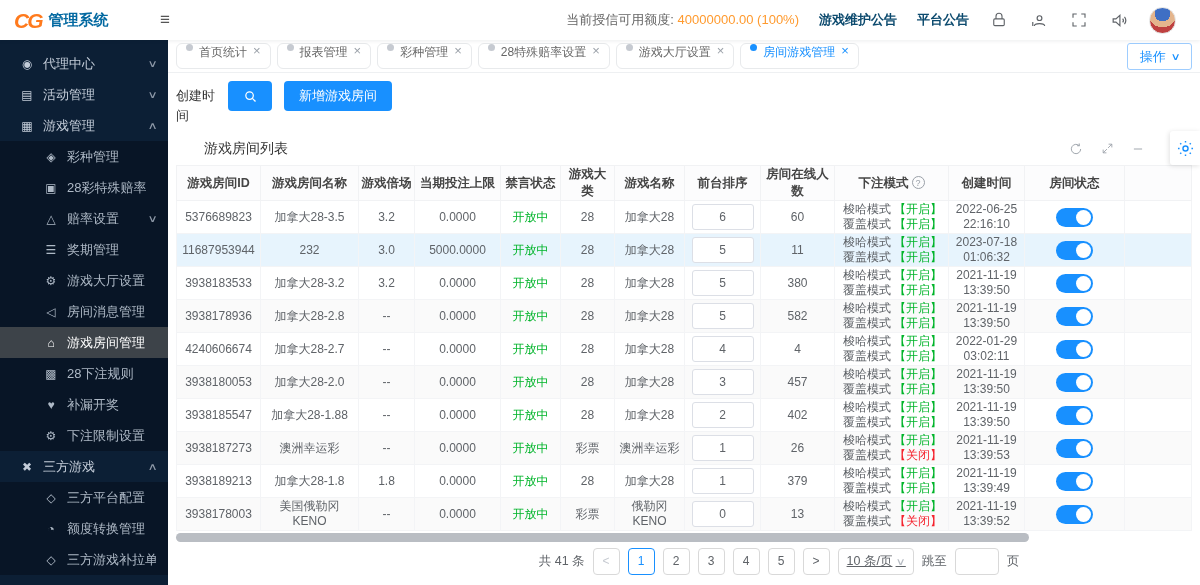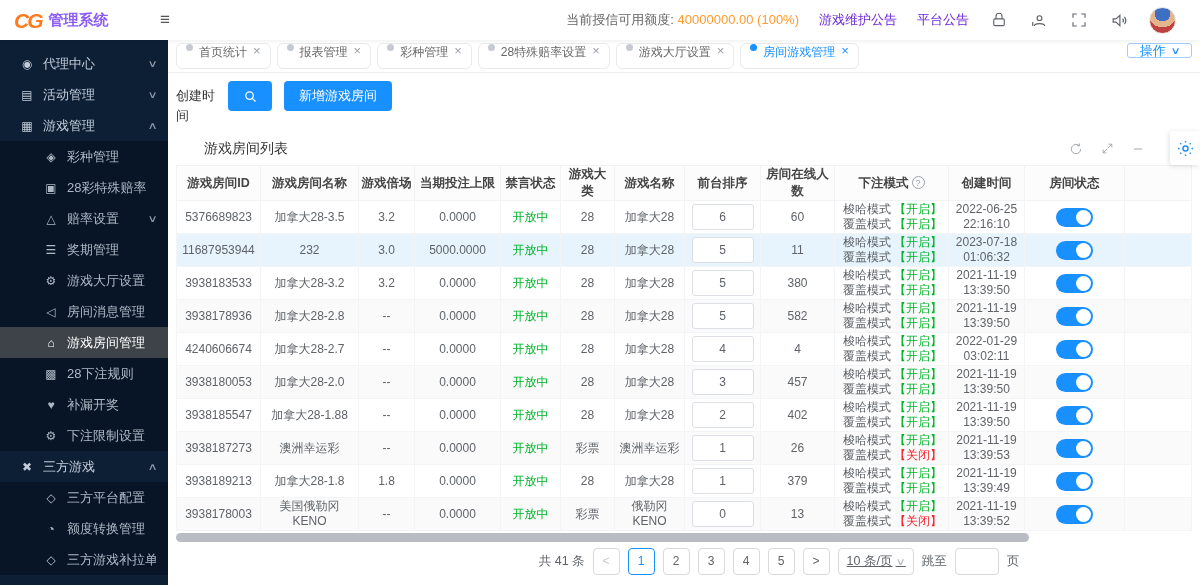--- a/index.html
+++ b/index.html
@@ -4,26 +4,26 @@
 <title>管理系统</title>
 <style>
   * { margin:0; padding:0; box-sizing:border-box; }
   html,body { width:1200px; height:585px; overflow:hidden; }
   body { font-family:"Liberation Sans","DejaVu Sans",sans-serif; background:#fff; position:relative; font-size:13px; color:#333; }
 
   
   .header { position:absolute; top:0; left:0; right:0; height:40px; background:#fff; display:flex; align-items:center; box-shadow:0 1px 4px rgba(0,21,41,.08); z-index:10; }
   .logo-zone { width:168px; display:flex; align-items:center; padding-left:14px; gap:7px; flex:0 0 168px; }
   .logo-mark { font-size:21px; font-weight:bold; font-style:italic; color:#ff7a1d; letter-spacing:-2px; line-height:1; }
-  .app-title { font-size:15px; color:#8b5cf6; font-weight:bold; }
+  .app-title { font-size:15px; color:#0369a1; font-weight:bold; }
   .collapse-btn { font-size:17px; color:#555; cursor:pointer; margin-left:-8px; }
   .header-right { margin-left:auto; display:flex; align-items:center; gap:20px; padding-right:24px; }
   .credit { font-size:13px; color:#666; }
   .credit .amt { color:#ff9a2e; }
-  .notice-link { font-size:13px; color:#6d28d9; cursor:pointer; }
+  .notice-link { font-size:13px; color:#0c4a6e; cursor:pointer;font-weight:bold; }
   .h-icon { width:20px; height:20px; display:flex; align-items:center; justify-content:center; cursor:pointer; }
   .h-icon svg { stroke:#5f6368; fill:none; stroke-width:1.5; }
   .avatar { width:27px; height:27px; border-radius:50%; background:radial-gradient(circle at 50% 22%, #3f6fc4 0 34%, #e4b58d 34% 60%, #bf4140 60% 100%); border:1px solid #e3e3e3; cursor:pointer; }
 
   
   .sidebar { position:absolute; top:40px; left:0; width:168px; bottom:0; background:#0c1f35; padding-top:8px; overflow:hidden; }
   .s-item { height:31px; display:flex; align-items:center; padding:0 12px 0 20px; color:#c3ccd8; font-size:13px; cursor:pointer; }
   .s-sub { background:#081526; }
   .s-sub .s-item { padding-left:44px; color:#aeb9c6; }
   .s-item.active { background:#3d4349; color:#fff; }
@@ -35,21 +35,21 @@
   .main { position:absolute; top:40px; left:168px; right:0; bottom:0; background:#fff; }
 
   
   .tabbar { height:33px; border-bottom:1px solid #eef0f2; display:flex; align-items:center; padding:0 8px; gap:6px; position:relative; }
   .tab { height:26px; display:flex; align-items:flex-start; gap:6px; padding:0 9px; border:1px solid #e8eaec; border-radius:6px; background:#fff; font-size:12px; color:#666; cursor:pointer; white-space:nowrap; }
   .tab .dot { width:7px; height:7px; border-radius:50%; background:#c6cad1; flex:0 0 7px; }
   .tab .tab-close { color:#9aa0a8; font-size:13px; line-height:1; cursor:pointer; }
   .tab.active { color:#1890ff; }
   .tab.active .dot { background:#1890ff; }
   .tab.active .tab-close { color:#1890ff; }
-  .ops-btn { position:absolute; right:8px; top:3px; height:15px; display:flex; align-items:center; gap:6px; padding:0 12px; border:1px solid #9ecdff; border-radius:3px; color:#1890ff; font-size:13px; background:#fff; cursor:pointer; }
+  .ops-btn { position:absolute; right:8px; top:3px; height:27px; display:flex; align-items:center; gap:6px; padding:0 12px; border:1px solid #9ecdff; border-radius:3px; color:#1890ff; font-size:13px; background:#fff; cursor:pointer; }
   .ops-btn .s-arrow { color:#1890ff; }
 
   
   .filterbar { display:flex; align-items:flex-start; padding:8px 8px 4px 8px; gap:0; }
   .f-label { width:42px; font-size:13px; color:#333; line-height:1.55; padding-top:5px; }
   .f-input { width:127px; height:30px; border:1px solid #dcdfe6; border-radius:4px; padding:0 8px; font-size:12px; color:#606266; margin-left:4px; font-family:"Liberation Sans","DejaVu Sans",sans-serif; }
   .f-input::placeholder { color:#bfc4cc; }
   .btn-search { width:44px; height:30px; background:#1890ff; border:none; border-radius:4px; margin-left:10px; display:flex; align-items:center; justify-content:center; cursor:pointer; }
   .btn-add { height:30px; background:#1890ff; color:#fff; border:none; border-radius:4px; margin-left:12px; padding:0 15px; font-size:13px; cursor:pointer; font-family:"Liberation Sans","DejaVu Sans",sans-serif; }
 

